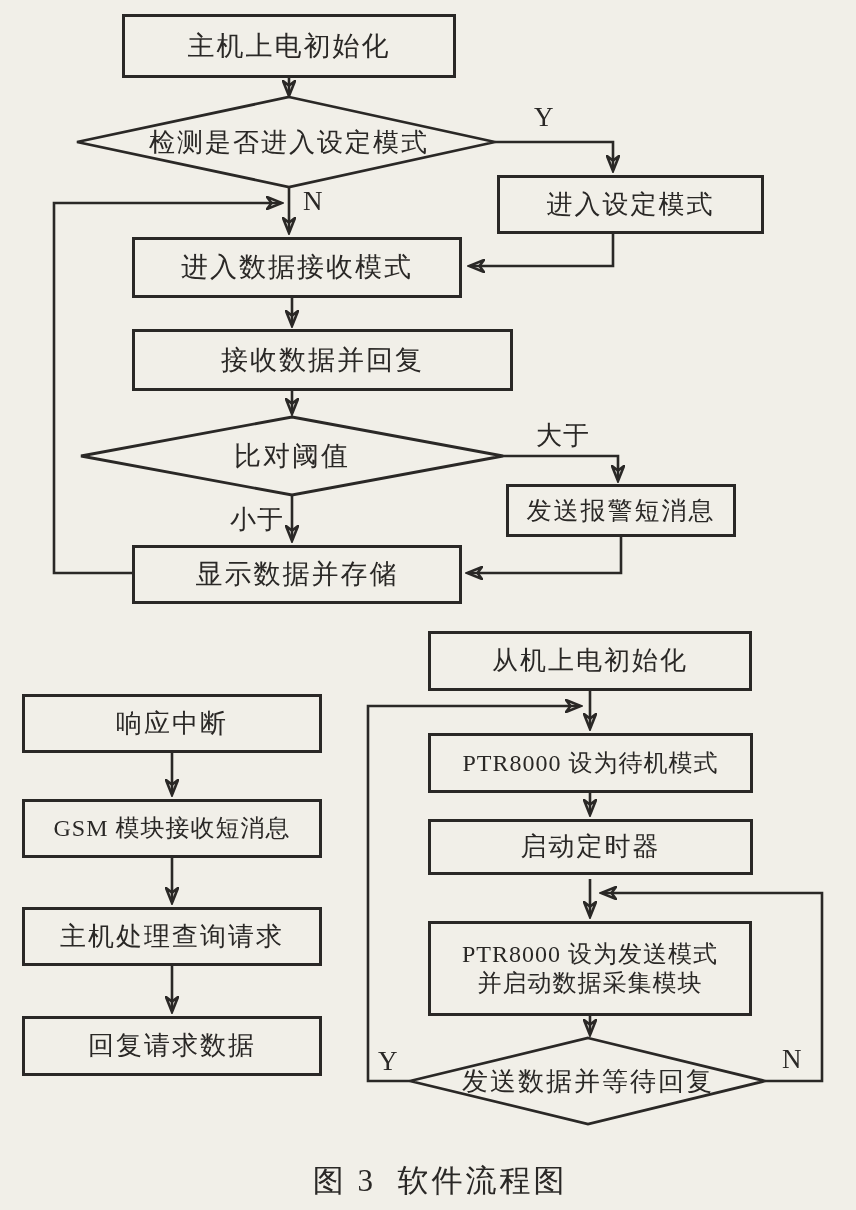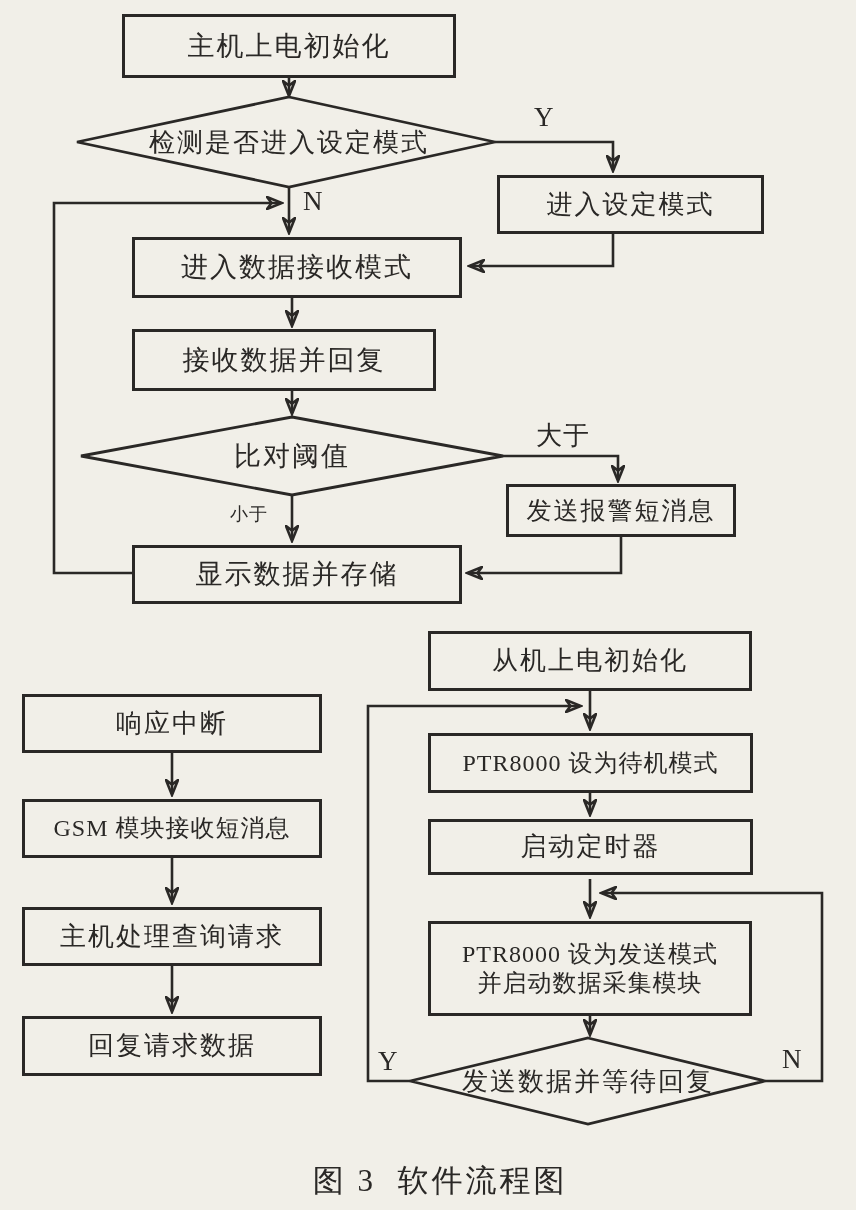--- a/index.html
+++ b/index.html
@@ -120,27 +120,27 @@
   <div class="diamond-text" style="left:289px; top:142px;">检测是否进入设定模式</div>
 
   <span class="edge-label" style="left:534px; top:102px;">Y</span>
 
   <div class="node" style="left:497px; top:175px; width:267px; height:59px;">进入设定模式</div>
 
   <span class="edge-label" style="left:303px; top:186px;">N</span>
 
   <div class="node big" style="left:132px; top:237px; width:330px; height:61px;">进入数据接收模式</div>
 
-  <div class="node big" style="left:132px; top:329px; width:304px; height:62px;">接收数据并回复</div>
+  <div class="node big" style="left:132px; top:329px; width:381px; height:62px;">接收数据并回复</div>
 
   <div class="diamond-text" style="left:292px; top:456px; font-size:27px;">比对阈值</div>
 
   <span class="edge-label" style="left:536px; top:418px; font-size:26px;">大于</span>
 
-  <span class="edge-label" style="left:230px; top:502px; font-size:18px;text-align:right;">小于</span>
+  <span class="edge-label" style="left:230px; top:502px; font-size:26px;text-align:right;">小于</span>
 
   <div class="node" style="left:506px; top:484px; width:230px; height:53px; font-size:25px;">发送报警短消息</div>
 
   <div class="node big" style="left:132px; top:545px; width:330px; height:59px;">显示数据并存储</div>
 
   <div class="node" style="left:22px; top:694px; width:300px; height:59px;">响应中断</div>
 
   <div class="node" style="left:22px; top:907px; width:300px; height:59px;">主机处理查询请求</div>
 
   <div class="node" style="left:22px; top:799px; width:300px; height:59px; font-size:24px; letter-spacing:1px;">GSM 模块接收短消息</div>

